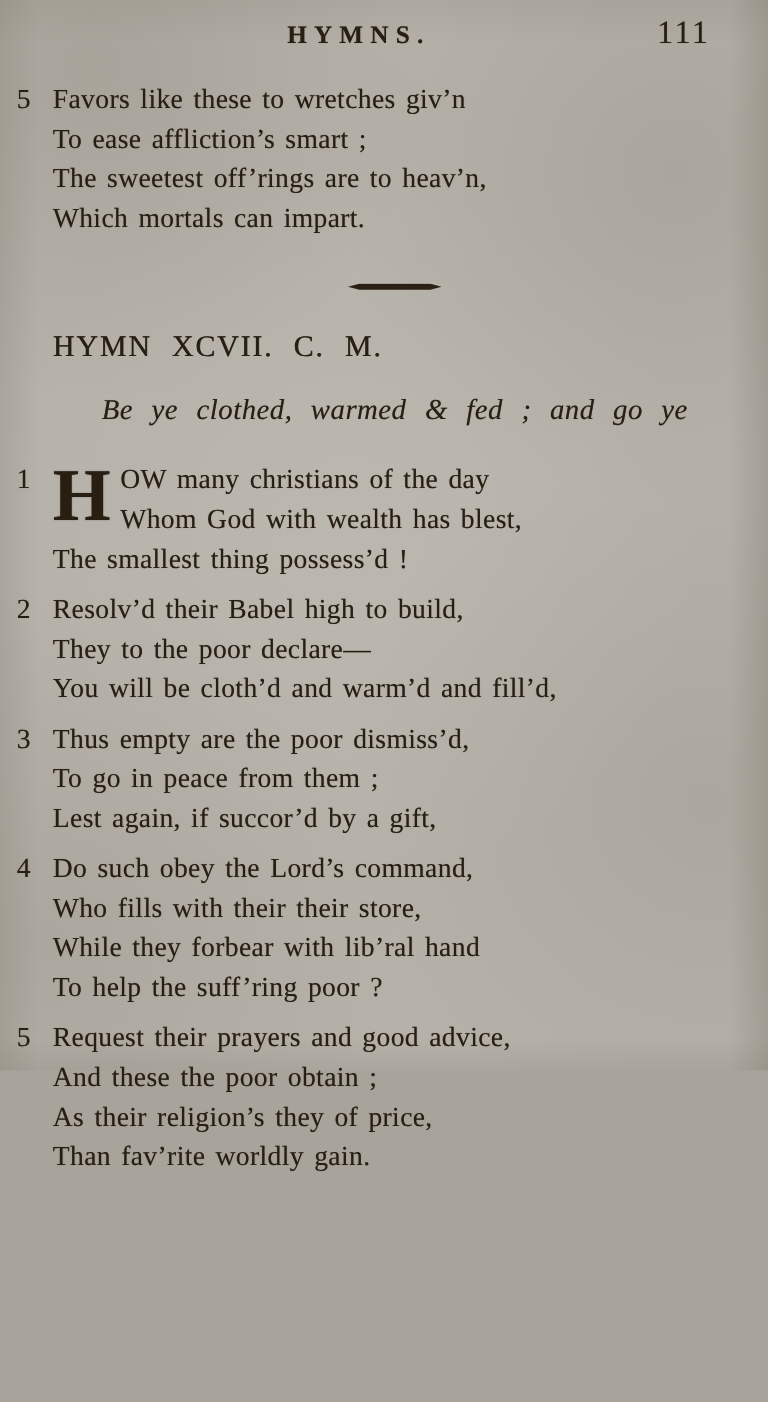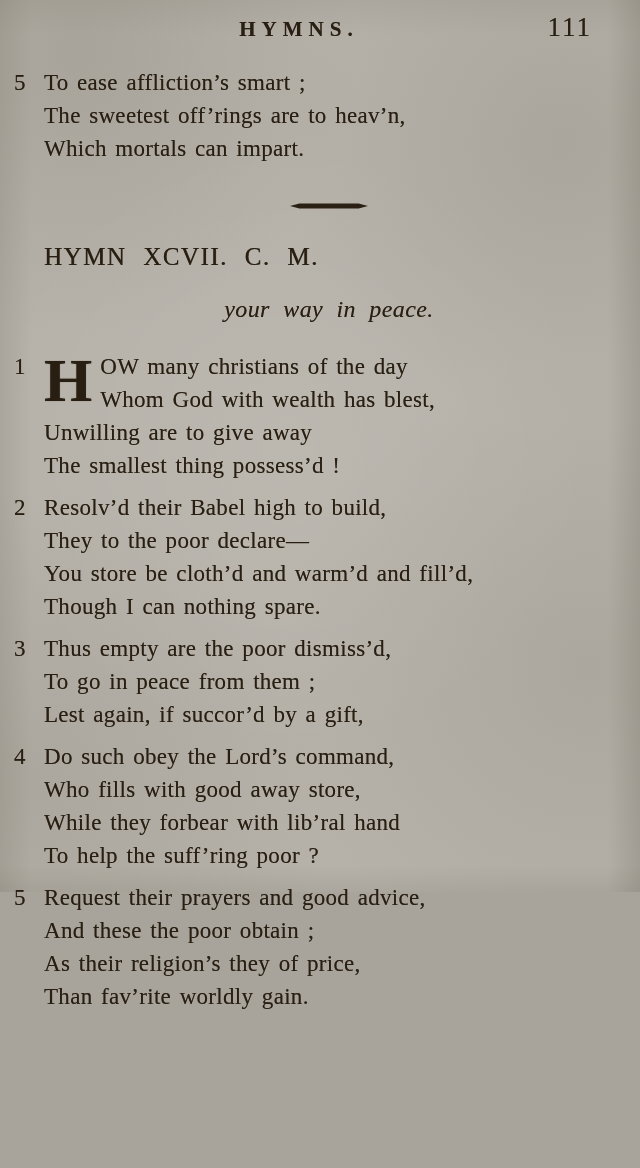--- a/index.html
+++ b/index.html
@@ -116,61 +116,60 @@
 <div class="page">
 
   <header class="page-header">
     <div></div>
     <div class="running-head">HYMNS.</div>
     <div class="page-number">111</div>
   </header>
 
   <section class="verse prev-verse">
     <span class="verse-num">5</span>
+    <div class="line">Favors like these to wretches giv’n</div>
     <div class="line">To ease affliction’s smart ;</div>
     <div class="line">The sweetest off’rings are to heav’n,</div>
     <div class="line">Which mortals can impart.</div>
   </section>
 
   <div class="divider"></div>
 
   <h2 class="hymn-title">HYMN XCVII. C. M.</h2>
 
   <div class="epigraph">
-    <div class="epi-line-2">your way in peace.</div>
+    <div class="epi-line-1">Be ye clothed, warmed &amp; fed ; and go ye</div>
   </div>
 
   <section class="verse first-verse">
     <span class="verse-num">1</span>
     <span class="dropcap">H</span>
     <div class="line">OW many christians of the day</div>
     <div class="line">Whom God with wealth has blest,</div>
-    <div class="line">Unwilling are to give away</div>
     <div class="line">The smallest thing possess’d !</div>
   </section>
 
   <section class="verse">
     <span class="verse-num">2</span>
     <div class="line">Resolv’d their Babel high to build,</div>
     <div class="line">They to the poor declare—</div>
-    <div class="line">You store be cloth’d and warm’d and fill’d,</div>
-    <div class="line">Though I can nothing spare.</div>
+    <div class="line">You will be cloth’d and warm’d and fill’d,</div>
   </section>
 
   <section class="verse">
     <span class="verse-num">3</span>
     <div class="line">Thus empty are the poor dismiss’d,</div>
     <div class="line">To go in peace from them ;</div>
     <div class="line">Lest again, if succor’d by a gift,</div>
   </section>
 
   <section class="verse">
     <span class="verse-num">4</span>
     <div class="line">Do such obey the Lord’s command,</div>
-    <div class="line">Who fills with good away store,</div>
+    <div class="line">Who fills with their their store,</div>
     <div class="line">While they forbear with lib’ral hand</div>
     <div class="line">To help the suff’ring poor ?</div>
   </section>
 
   <section class="verse">
     <span class="verse-num">5</span>
     <div class="line">Request their prayers and good advice,</div>
     <div class="line">And these the poor obtain ;</div>
     <div class="line">As their religion’s they of price,</div>
     <div class="line">Than fav’rite worldly gain.</div>

